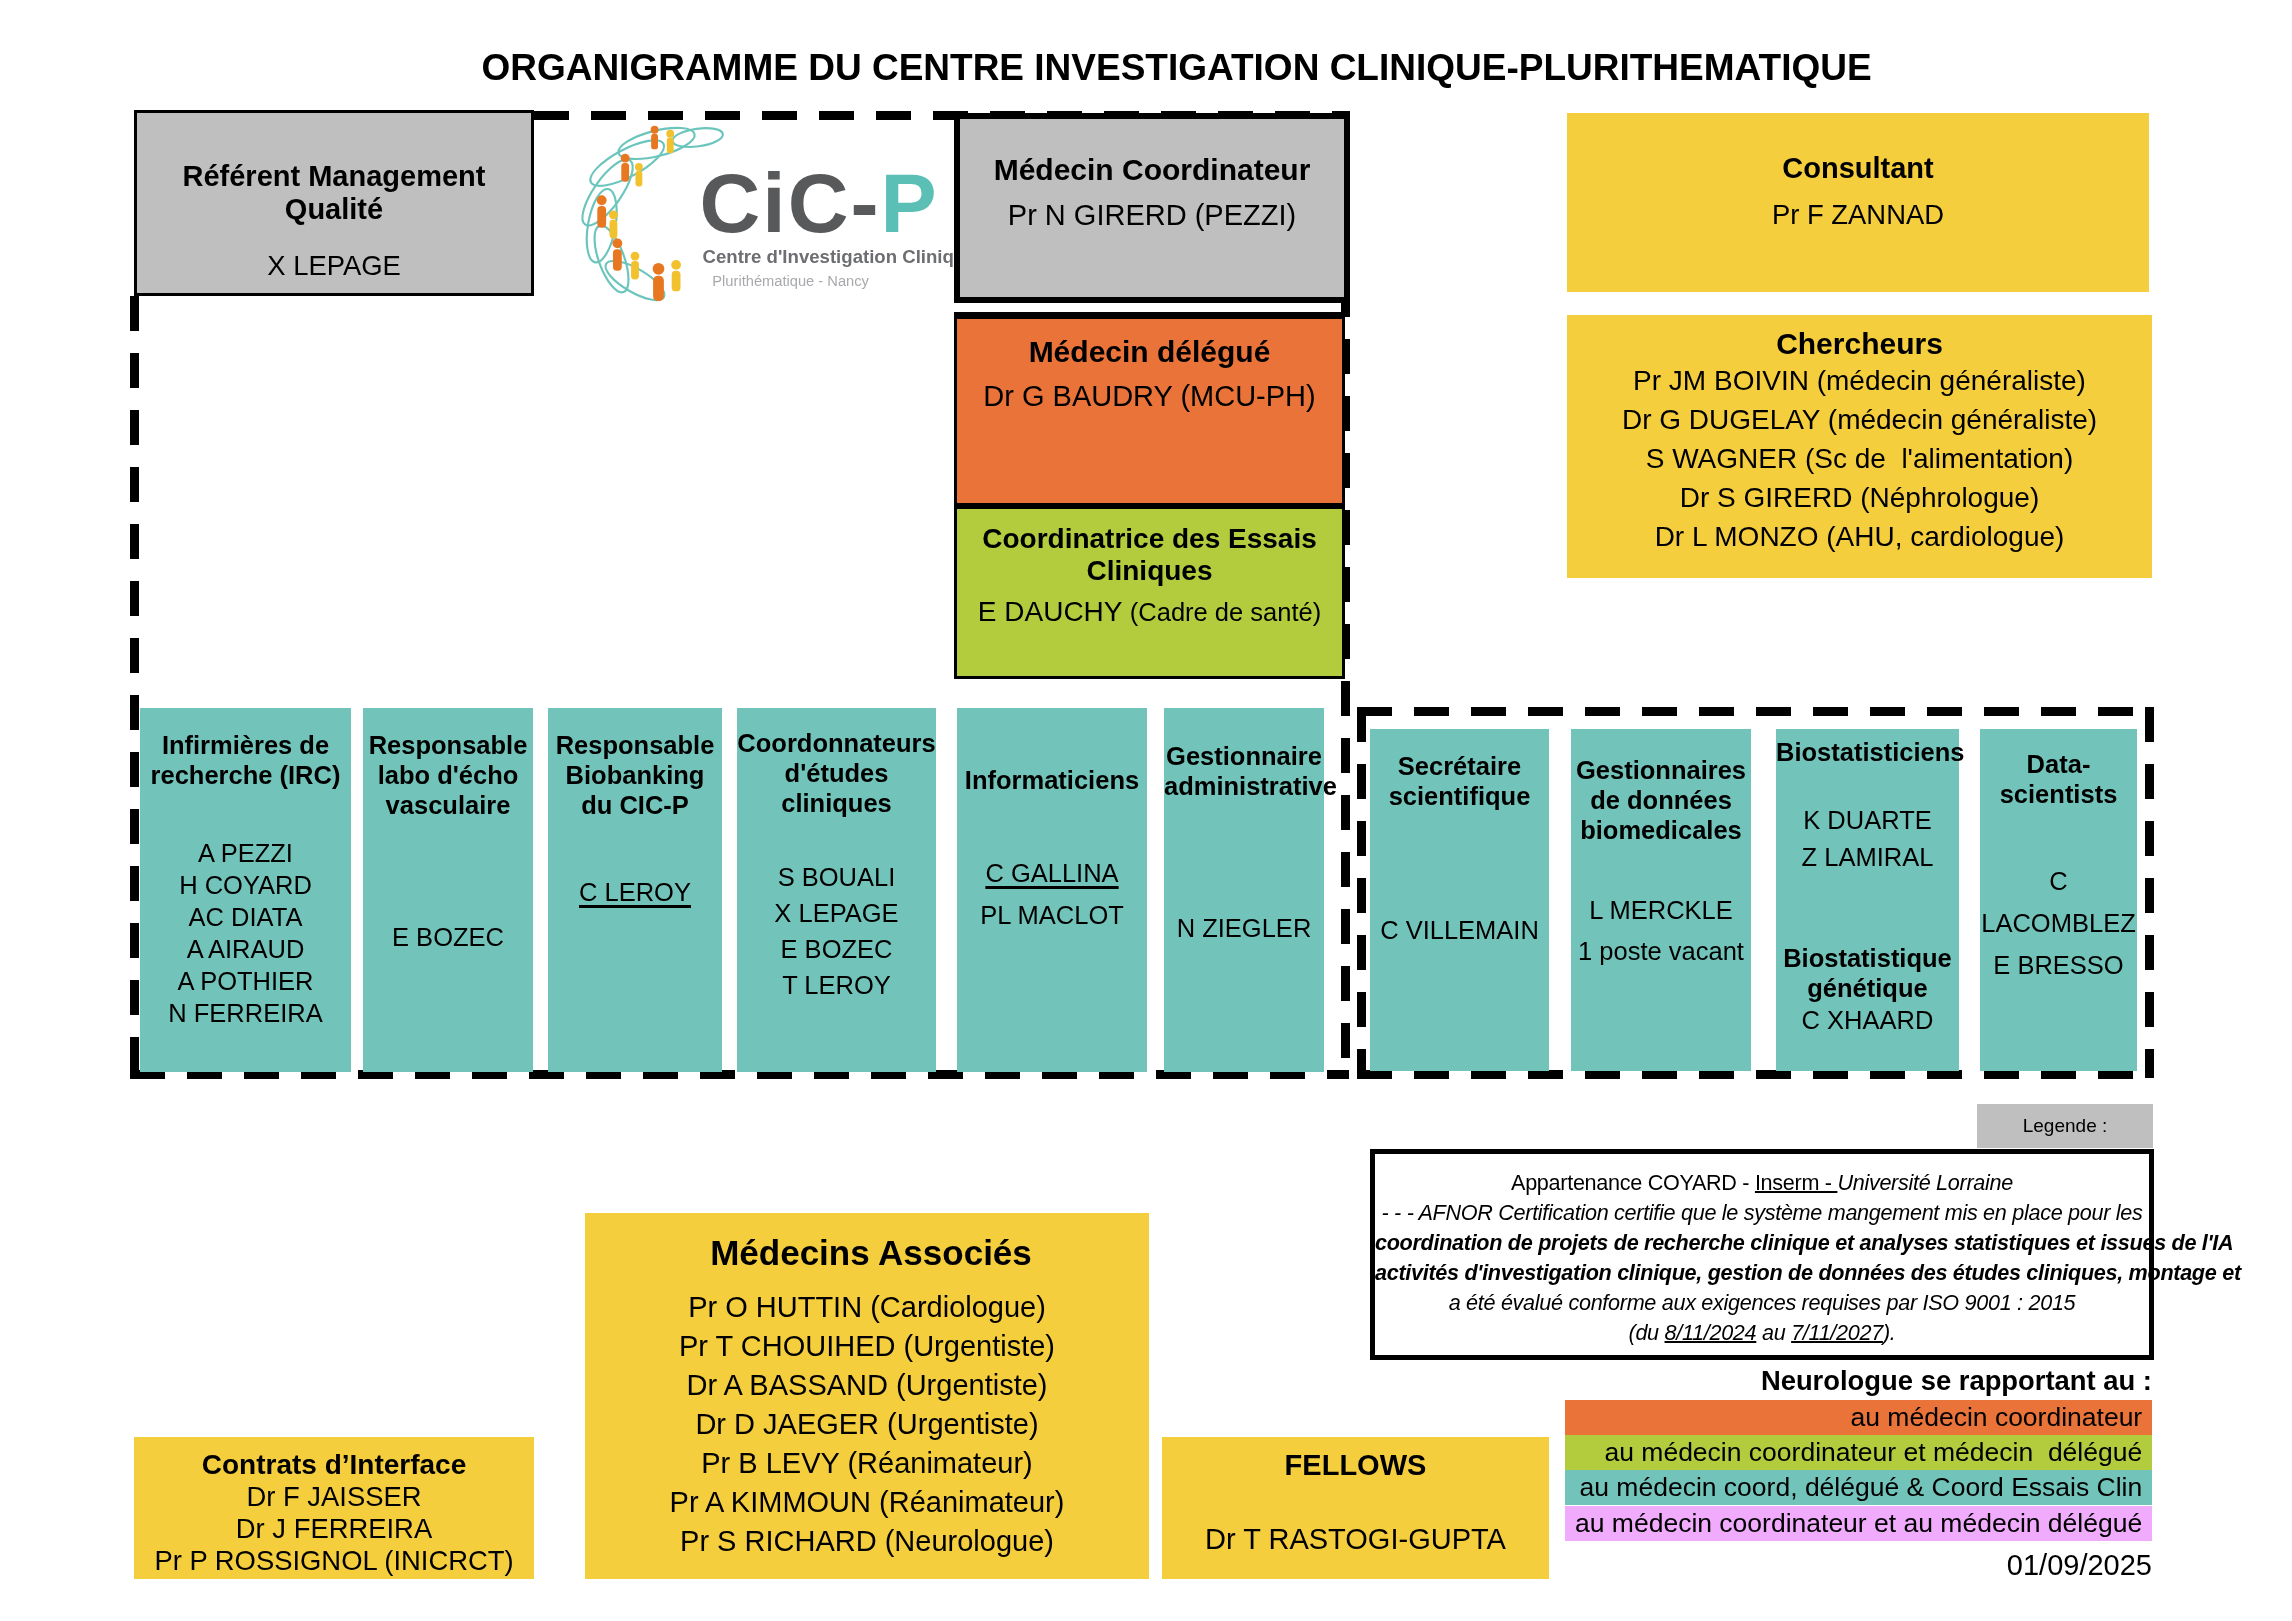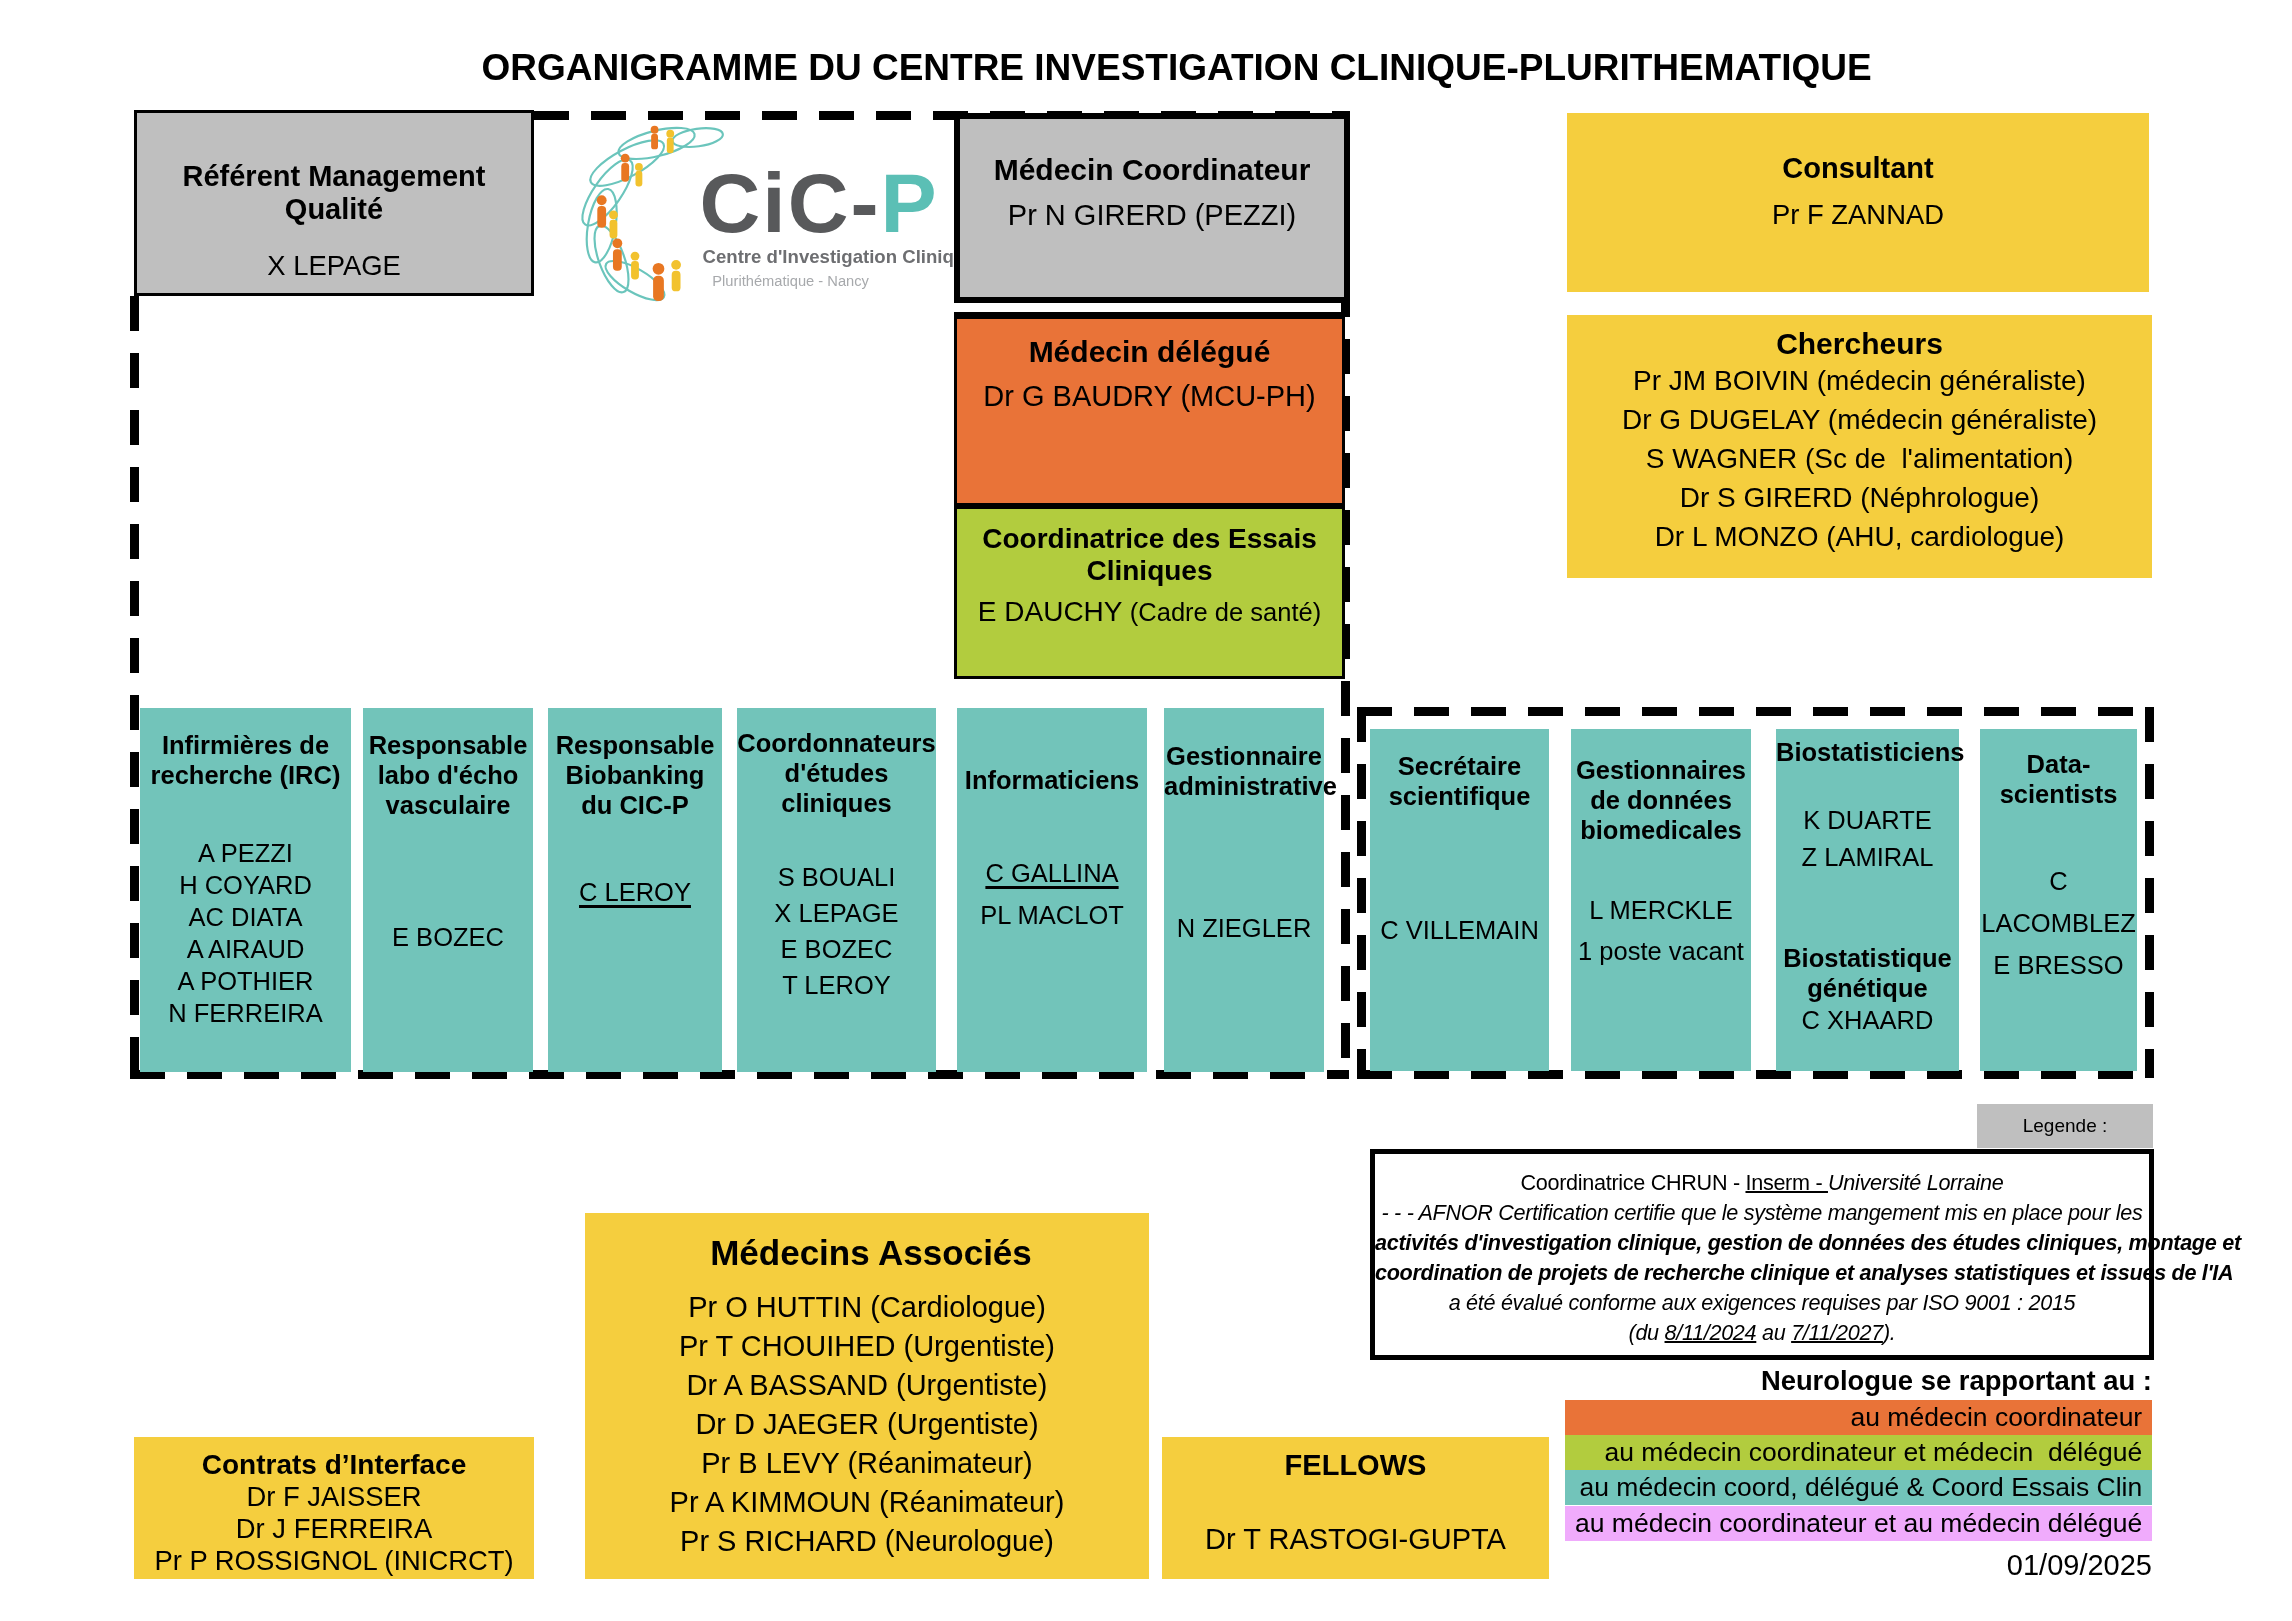--- a/index.html
+++ b/index.html
@@ -286,24 +286,24 @@
       <div class="tb-title">Data-scientists</div>
       <div class="tb-members">
         <div class="tb-member">C LACOMBLEZ</div>
         <div class="tb-member">E BRESSO</div>
       </div>
     </div>
 
   <div class="abs" id="legende-chip">Legende :</div>
 
   <div class="abs" id="afnor-box">
-    <div class="afnor-line afnor-roman"><span>Coordinatrice CHRUN - </span><span class="afnor-u"> Inserm - </span><span style="font-style:italic">Université Lorraine</span></div>
+    <div class="afnor-line afnor-roman"><span>Appartenance COYARD - </span><span class="afnor-u"> Inserm - </span><span style="font-style:italic">Université Lorraine</span></div>
     <div class="afnor-line">- - - AFNOR Certification certifie que le système mangement mis en place pour les</div>
+    <div class="afnor-line afnor-bold">coordination de projets de recherche clinique et analyses statistiques et issues de l'IA</div>
     <div class="afnor-line afnor-bold">activités d'investigation clinique, gestion de données des études cliniques, montage et</div>
-    <div class="afnor-line afnor-bold">coordination de projets de recherche clinique et analyses statistiques et issues de l'IA</div>
     <div class="afnor-line">a été évalué conforme aux exigences requises par ISO 9001 : 2015</div>
     <div class="afnor-line"><span>(du </span><span class="afnor-u">8/11/2024</span><span> au </span><span class="afnor-u">7/11/2027</span><span>).</span></div>
   </div>
 
   <div class="abs" id="personnel-label">Neurologue se rapportant au :</div>
   <div class="abs legend-bar" id="bar0" style="background:#E97338"><span>au médecin coordinateur</span></div>
   <div class="abs legend-bar" id="bar1" style="background:#B2CC3E"><span>au médecin coordinateur et médecin  délégué</span></div>
   <div class="abs legend-bar" id="bar2" style="background:#72C4BA"><span>au médecin coord, délégué &amp; Coord Essais Clin</span></div>
   <div class="abs legend-bar" id="bar3" style="background:#f0abfc"><span>au médecin coordinateur et au médecin délégué</span></div>
   <div class="abs" id="date-label">01/09/2025</div>

